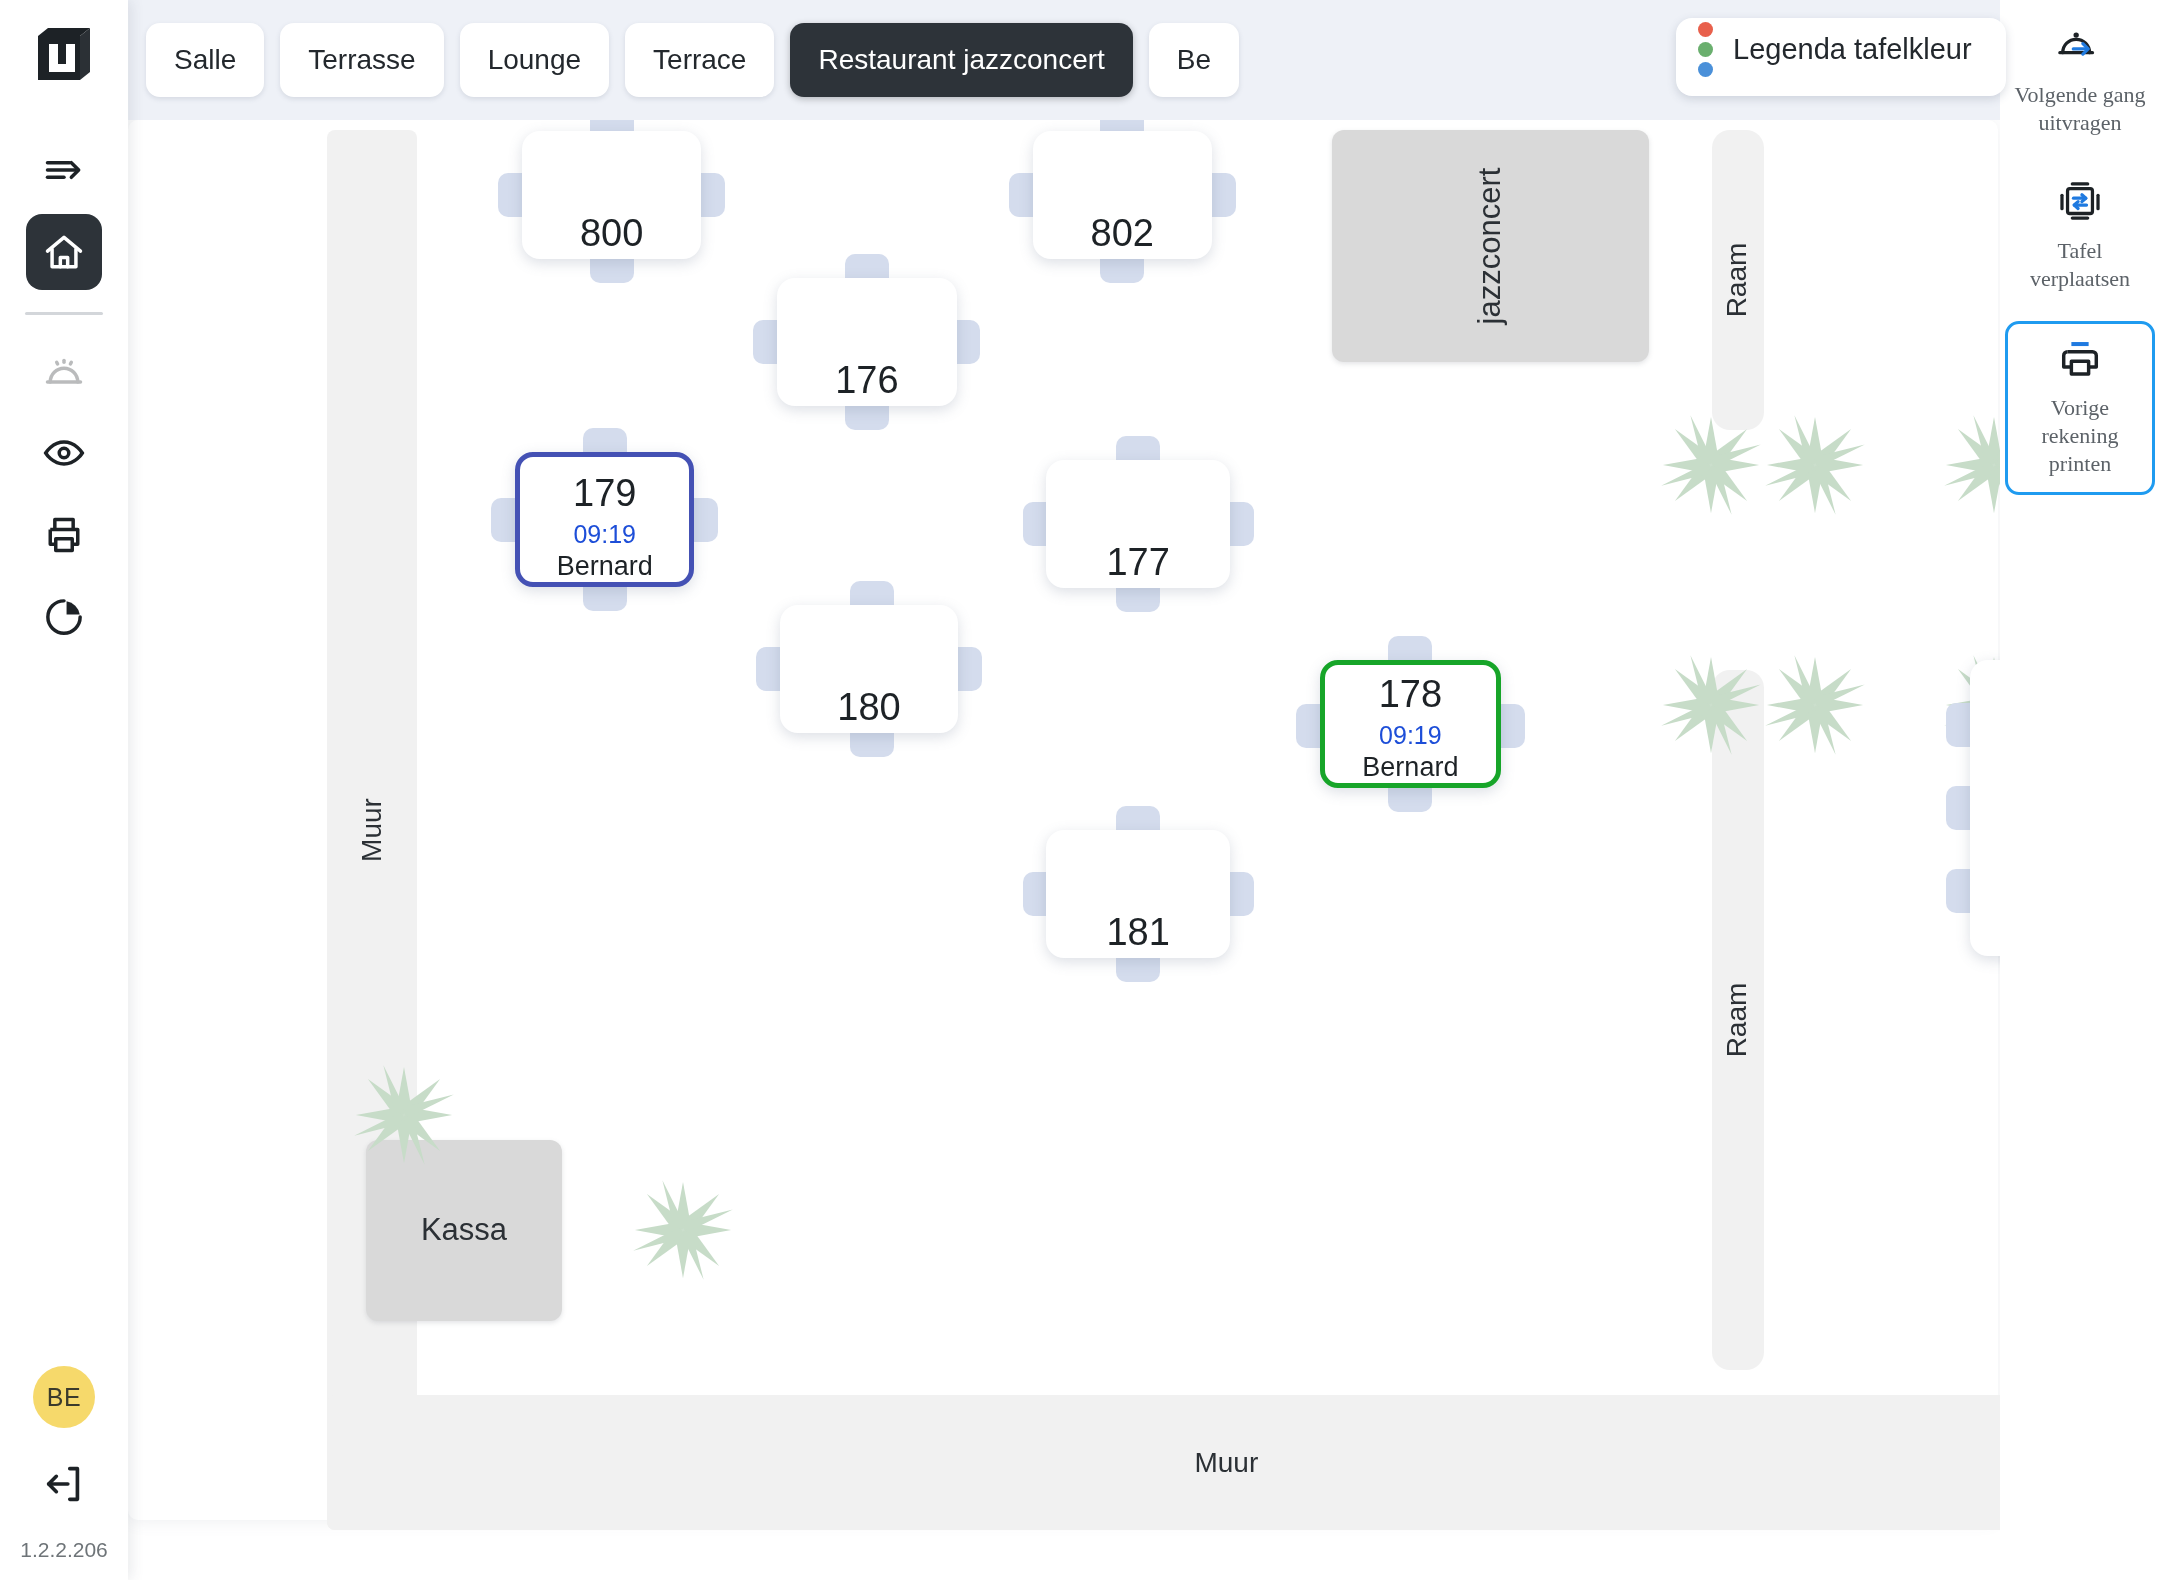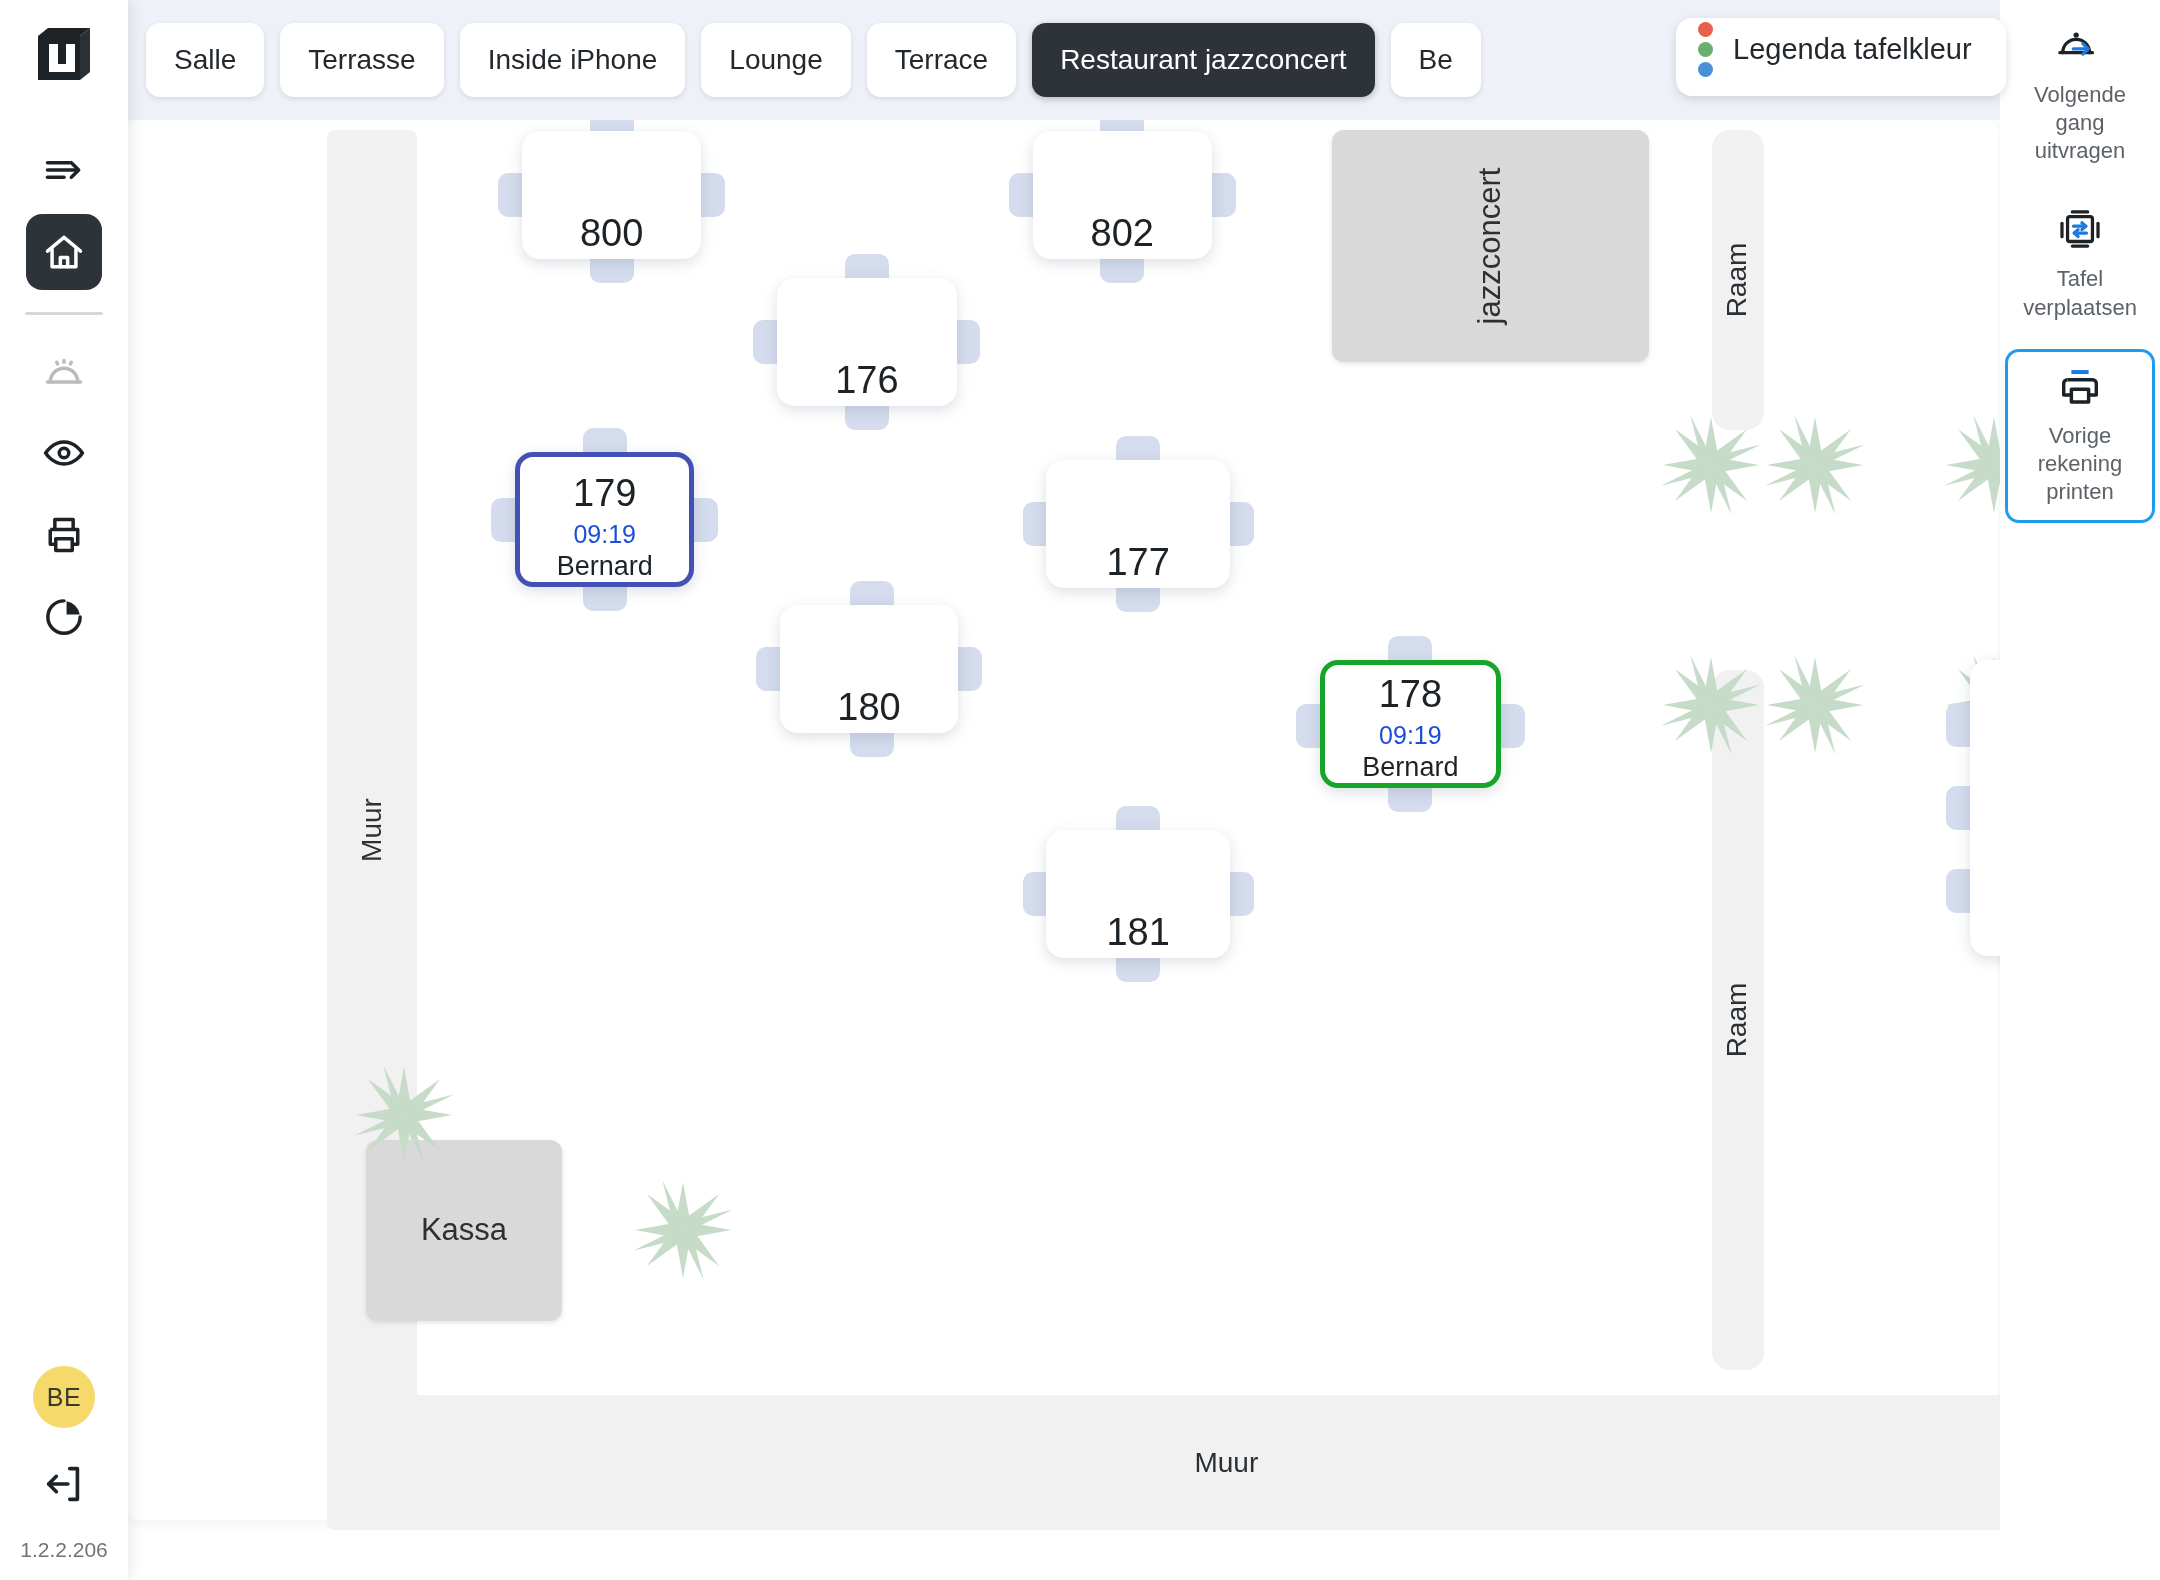--- a/index.html
+++ b/index.html
@@ -71,21 +71,21 @@
 
   
   .rightpanel {
     position: absolute; right: 0; top: 0; width: 160px; height: 1580px;
     background: #ffffff; z-index: 30;
     display: flex; flex-direction: column; align-items: center; padding-top: 8px;
   }
   .act {
     width: 150px; border-radius: 14px; padding: 12px 4px 14px 4px;
     display: flex; flex-direction: column; align-items: center; gap: 8px;
-    margin-bottom: 10px; cursor: pointer; border: 3px solid transparent;
+    margin-bottom: 10px; cursor: pointer; border: 3px solid transparent; font-family: Liberation Serif, serif;
   }
   .act.selected { border-color: #1f9bf0; }
   .act-label { font-size: 22px; line-height: 1.28; color: #5c6268; text-align: center; }
 
   
   .canvas-wrap {
     position: absolute; left: 128px; top: 120px;
     width: 1872px; height: 1460px;
     background: #ffffff; overflow: hidden; z-index: 10;
   }
@@ -226,21 +226,20 @@
             <path d="M8 8l-4 4 4 4"></path>
         </svg>
       </div>
       <div class="version">1.2.2.206</div>
     </div>
   </div>
 
   <div class="tabbar">
     <div class="tab">Salle</div>
     <div class="tab">Terrasse</div>
-    <div class="tab">Inside iPhone</div>
     <div class="tab">Lounge</div>
     <div class="tab">Terrace</div>
     <div class="tab active">Restaurant jazzconcert</div>
     <div class="tab">Be</div>
   </div>
 
   <div class="legend-chip">
     <span class="legend-dots">
       <i id="ld0" style="background: rgb(232, 96, 76);"></i>
         <i id="ld1" style="background: rgb(106, 175, 110);"></i>

